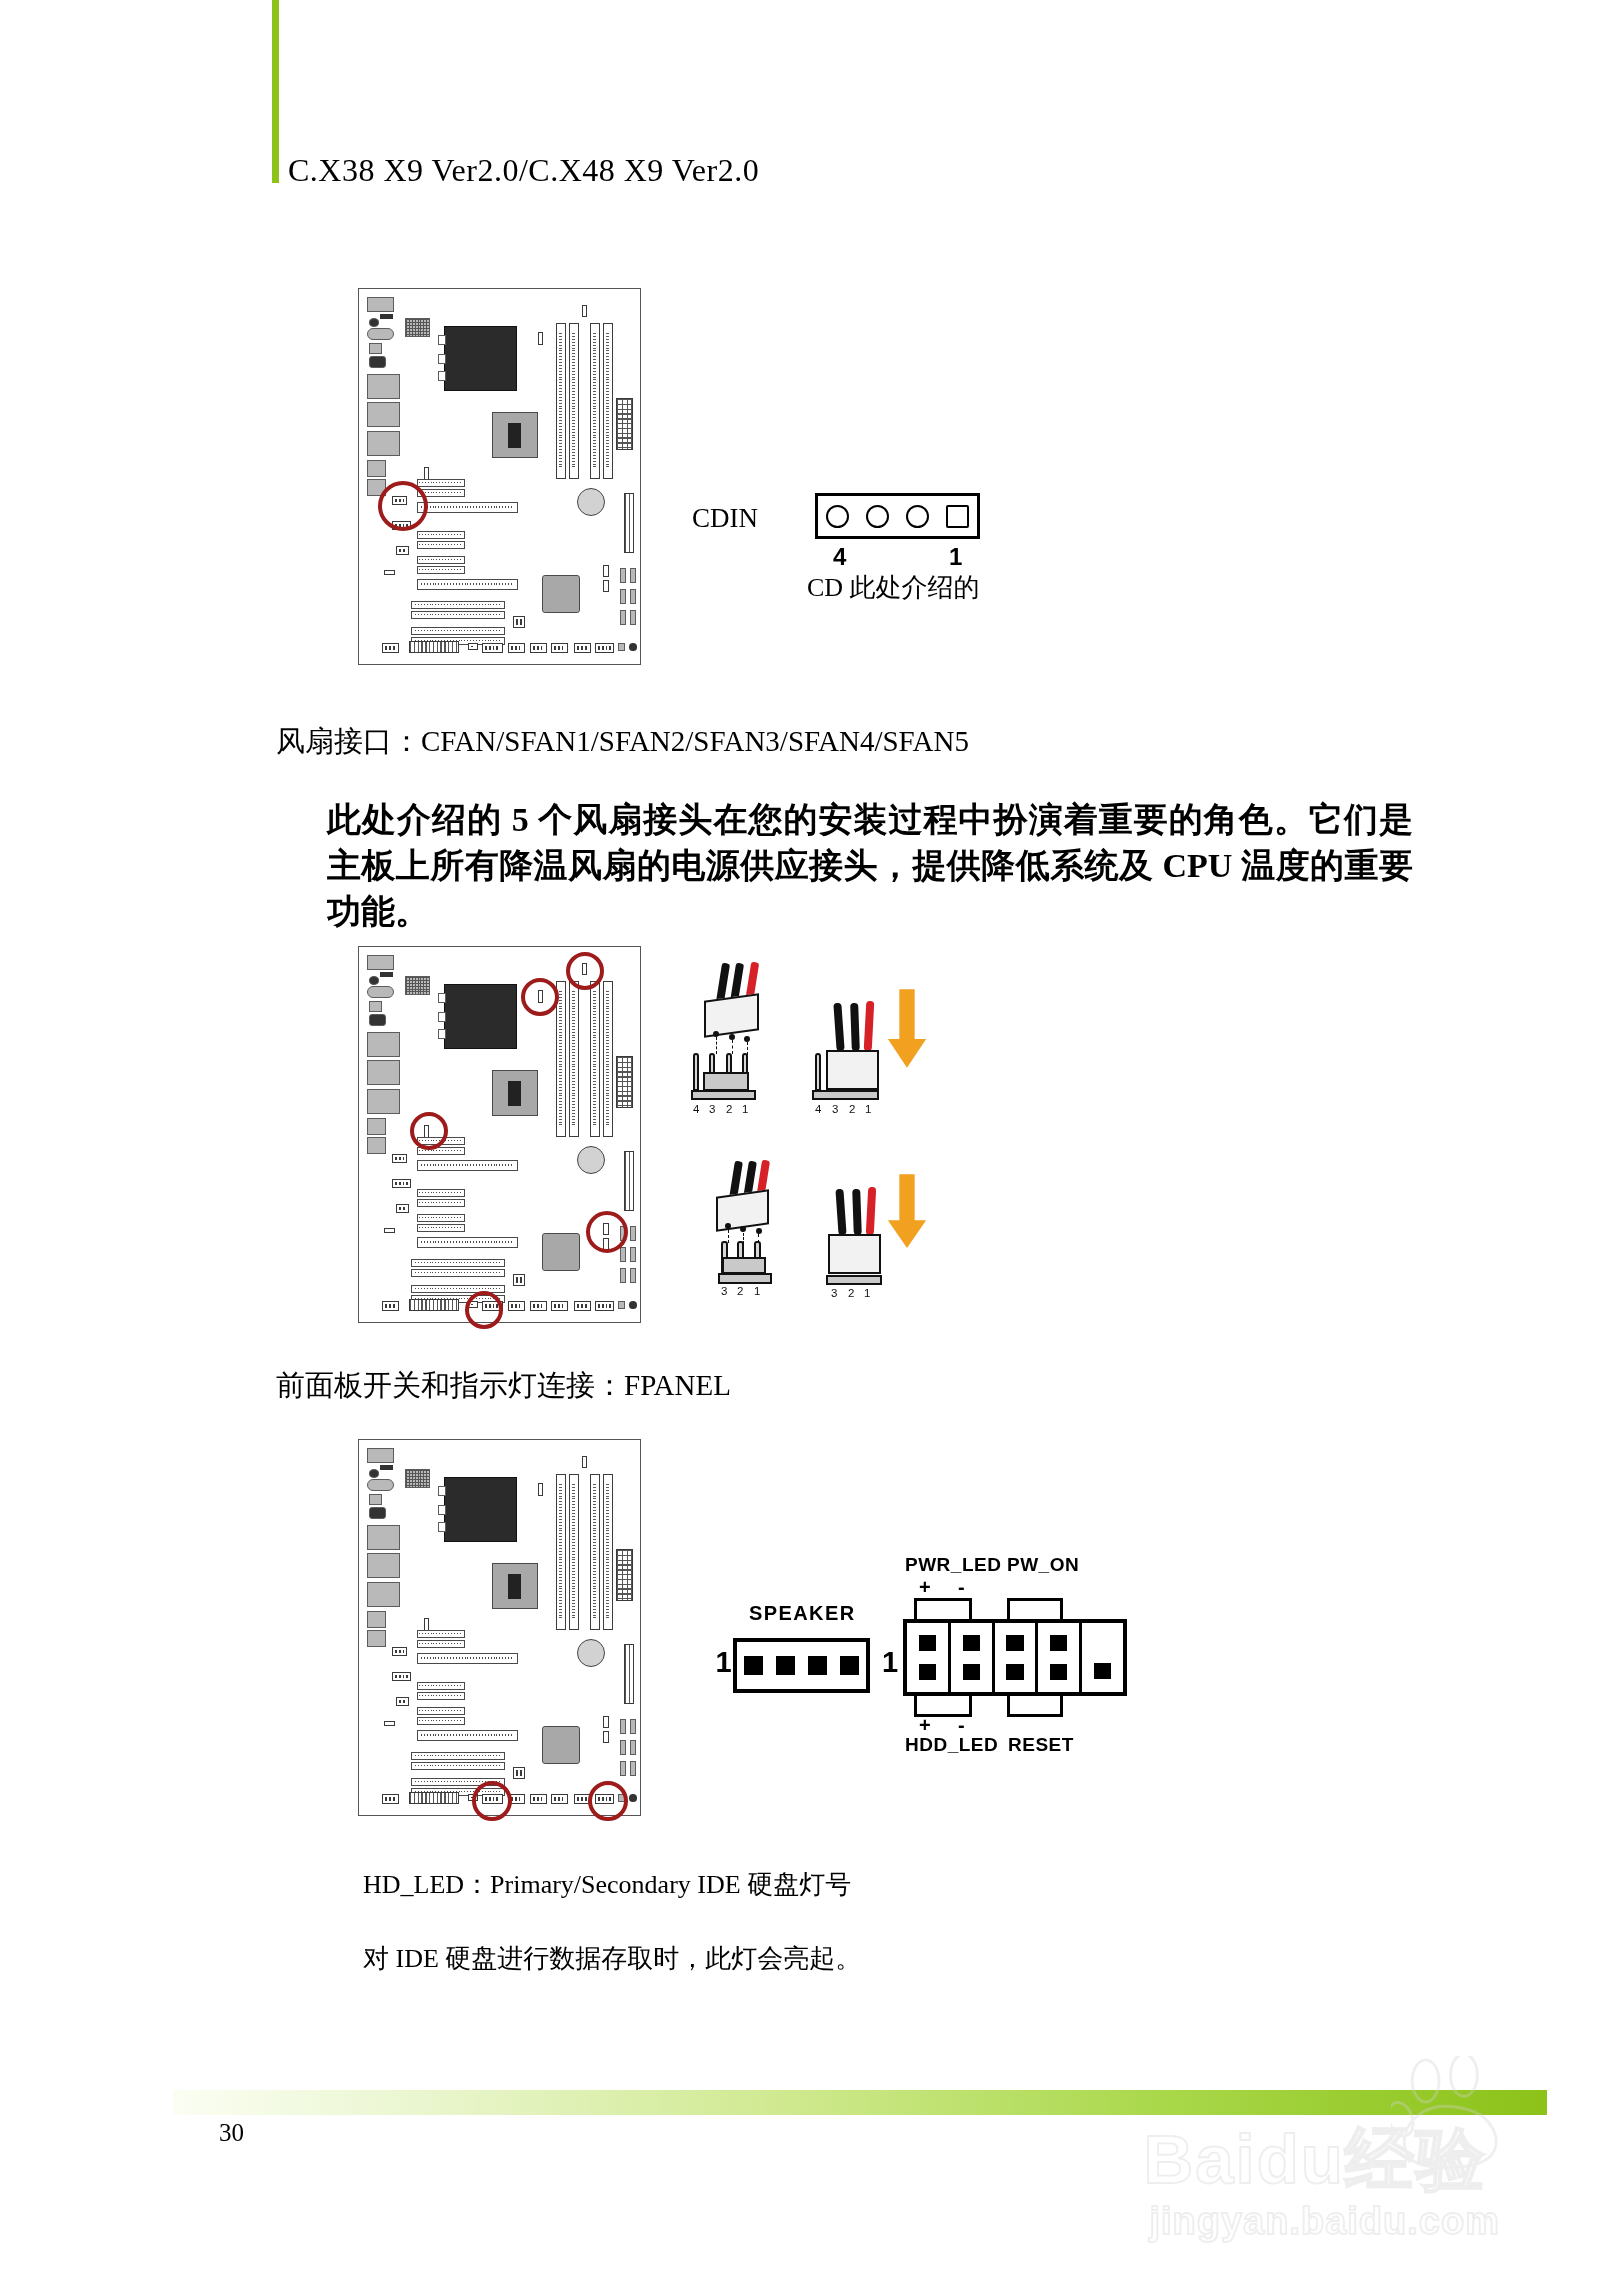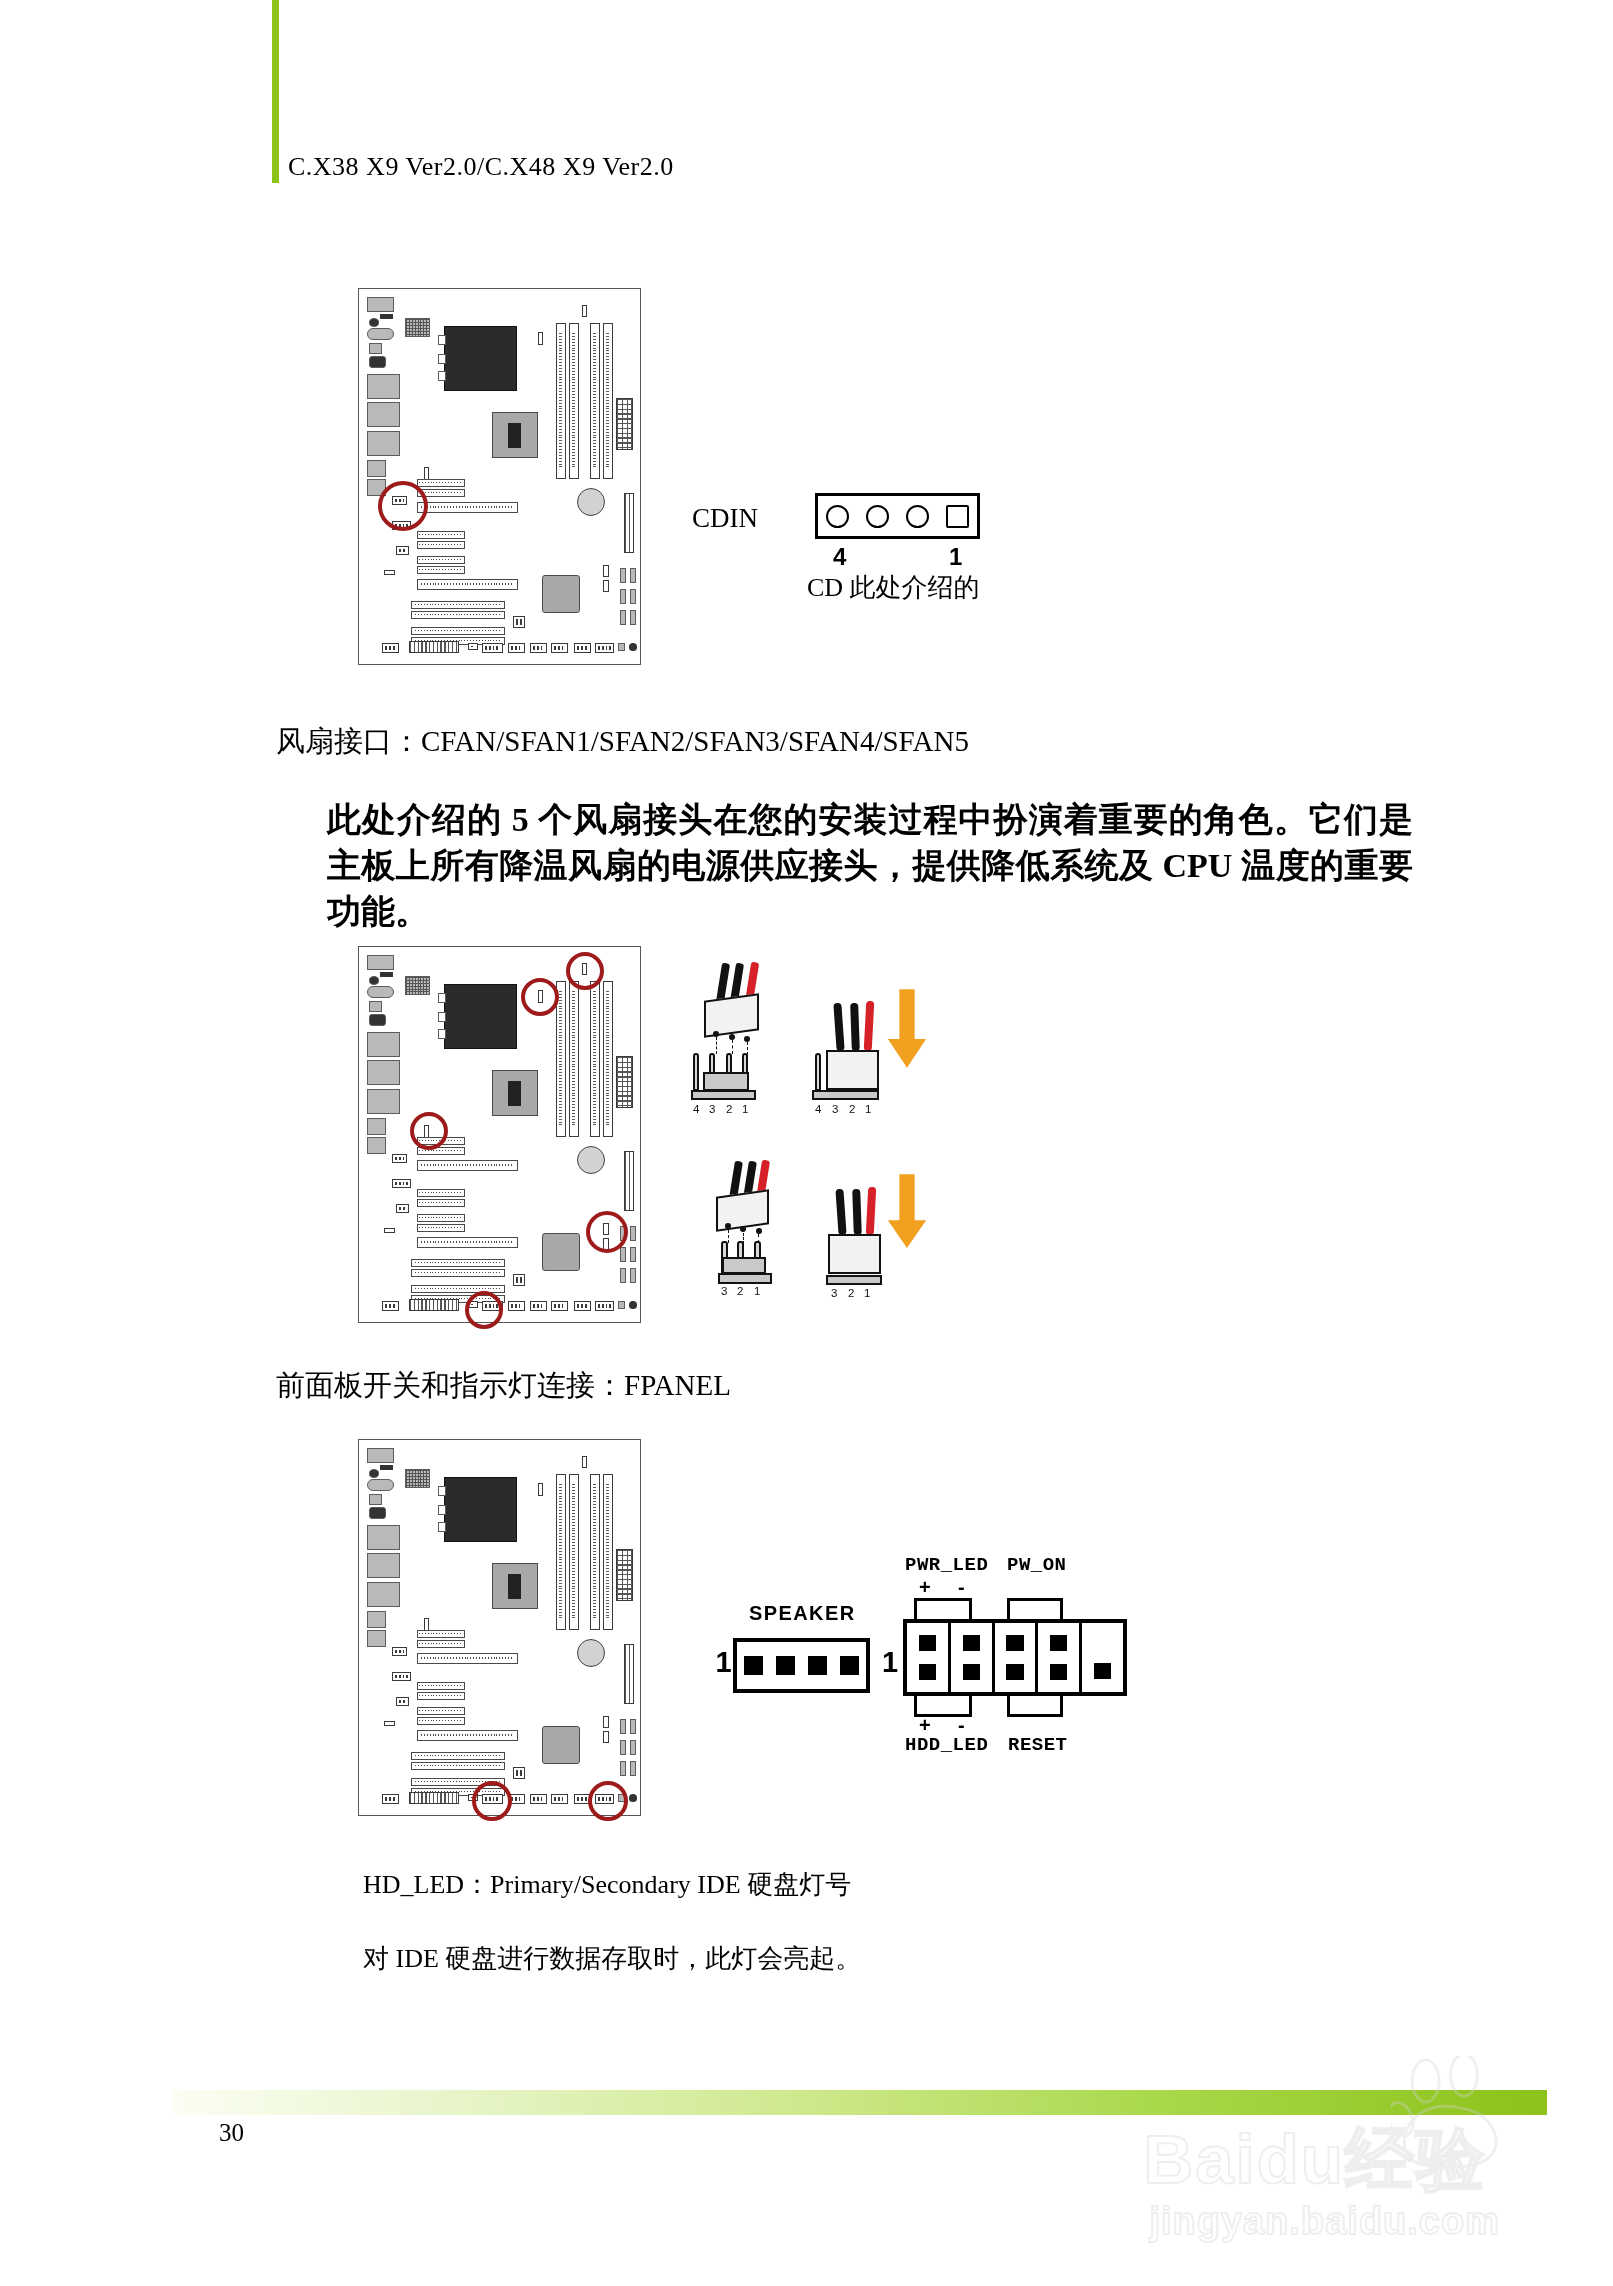--- a/index.html
+++ b/index.html
@@ -1,21 +1,21 @@
 <!DOCTYPE html>
 <html><head>
 <meta charset="utf-8">
 <style>
   html,body{margin:0;padding:0;background:#ffffff;}
   body{width:1614px;height:2286px;position:relative;overflow:hidden;
        font-family:"Liberation Serif","DejaVu Serif",serif;color:#000;}
 
   
   .green-vbar{position:absolute;left:272px;top:0;width:6.7px;height:183px;background:#8CC219;}
-  .doc-header{position:absolute;left:288px;top:152px;font-size:26px;letter-spacing:0.5px;
+  .doc-header{position:absolute;left:288px;top:152px;font-size:32px;letter-spacing:0.5px;
               font-family:"Liberation Serif",serif;white-space:nowrap;}
 
   .footer-bar{position:absolute;left:173px;top:2090px;width:1374px;height:25px;
               background:linear-gradient(to right,#fbfef3 0%,#eaf6cf 18%,#cfe98e 45%,#a9d84a 72%,#8CC219 100%);}
   .page-num{position:absolute;left:219px;top:2119px;font-size:25px;
             font-family:"Liberation Serif",serif;}
 
   
   .watermark{position:absolute;left:1134px;top:2056px;width:403px;height:211px;
              opacity:.35;pointer-events:none;}
@@ -97,21 +97,21 @@
   .fp-one{position:absolute;left:181px;top:109px;font-size:29px;font-weight:bold;
           font-family:"Liberation Sans",sans-serif;}
   .fp-box{position:absolute;left:202px;top:82px;width:224px;height:77px;
           border:4.8px solid #000;box-sizing:border-box;background:#fff;display:flex;}
   .fp-cell{flex:1;border-right:3.8px solid #000;position:relative;box-sizing:border-box;
            display:flex;flex-direction:column;align-items:center;justify-content:space-evenly;}
   .fp-cell:last-child{border-right:none;}
   .fp-pin{width:17.3px;height:16.3px;background:#000;}
   .fp-bracket{position:absolute;border:3.8px solid #000;box-sizing:border-box;background:#fff;}
   .fp-top-lbl{position:absolute;font-size:19px;font-weight:bold;letter-spacing:0.5px;
-              font-family:Liberation Mono, monospace;white-space:nowrap;}
+              font-family:Liberation Sans, sans-serif;white-space:nowrap;}
   .fp-sign{position:absolute;font-size:20px;font-weight:bold;
            font-family:"Liberation Sans",sans-serif;}
 </style>
 </head>
 <body>
 
 <div class="green-vbar"></div>
 <div class="doc-header">C.X38 X9 Ver2.0/C.X48 X9 Ver2.0</div>
 
 <div class="mb" style="left:358px;top:288px;width:283px;height:377px;">

